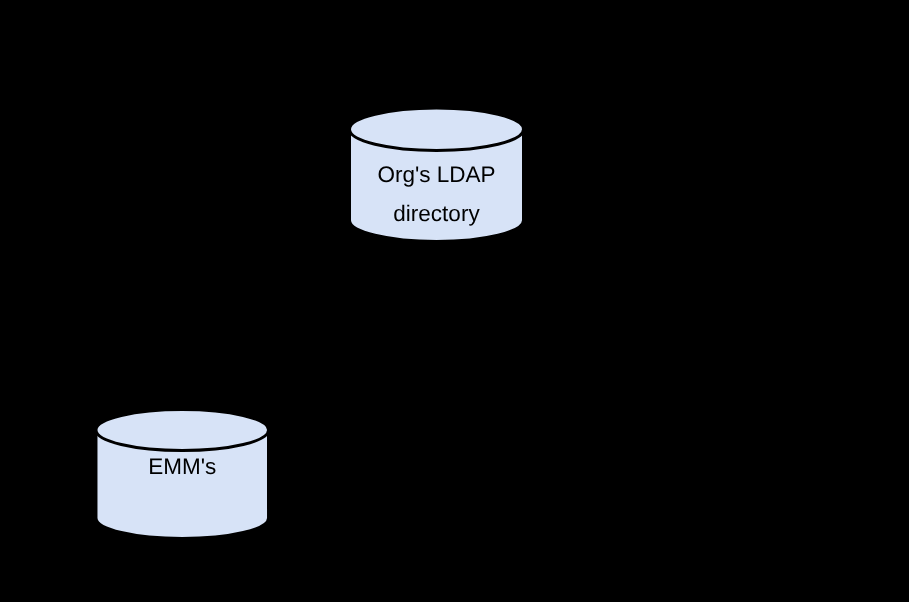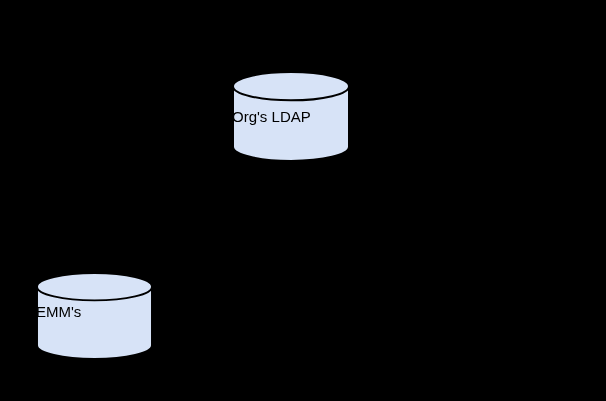--- a/index.html
+++ b/index.html
@@ -25,48 +25,49 @@
     display: block;
   }
   .cyl-body, .cyl-top {
     stroke: var(--stroke, #000000);
     stroke-width: 2;
   }
   .cyl-label {
     position: absolute;
     left: 0;
     right: 0;
-    text-align: left;
+    text-align: center;
     font-size: 15px;
     line-height: 26px;
     color: var(--text, #000000);
     white-space: nowrap;
   }
   .cyl-label span { display: block; }
 
   
   #node-ldap   { left: 232px; top: 71px;  width: 118px; height: 91px; }
   #node-ldap .cyl-label   { top: 33px; }
-  #node-emm    { left: 36px;  top: 272px; width: 117px; height: 88px; text-decoration: underline; }
+  #node-emm    { left: 63px;  top: 272px; width: 117px; height: 88px; text-decoration: underline; }
   #node-emm .cyl-label    { top: 27px; }
   #node-google { left: 412px; top: 272px; width: 118px; height: 88px; }
   #node-google .cyl-label { top: 39px; }
 </style>
 </head>
 <body>
 
 <div id="canvas">
 
   <div class="node" id="node-ldap">
     <svg width="118" height="91" viewBox="0 0 118 90" preserveAspectRatio="none">
       <path class="cyl-body" d="M1,15 V75 a58,14 0 0 0 116,0 V15 a58,14 0 0 0 -116,0 Z" fill="#d7e3f7"></path>
       <ellipse class="cyl-top" cx="59" cy="15" rx="58" ry="14" fill="#d7e3f7"></ellipse>
     </svg>
     <div class="cyl-label">
       <span>Org's LDAP</span>
+      <span>directory</span>
     </div>
   </div>
 
   <div class="node" id="node-emm">
     <svg width="117" height="88" viewBox="0 0 118 90" preserveAspectRatio="none">
       <path class="cyl-body" d="M1,15 V75 a58,14 0 0 0 116,0 V15 a58,14 0 0 0 -116,0 Z" fill="#d7e3f7"></path>
       <ellipse class="cyl-top" cx="59" cy="15" rx="58" ry="14" fill="#d7e3f7"></ellipse>
     </svg>
     <div class="cyl-label">
       <span>EMM's</span>

